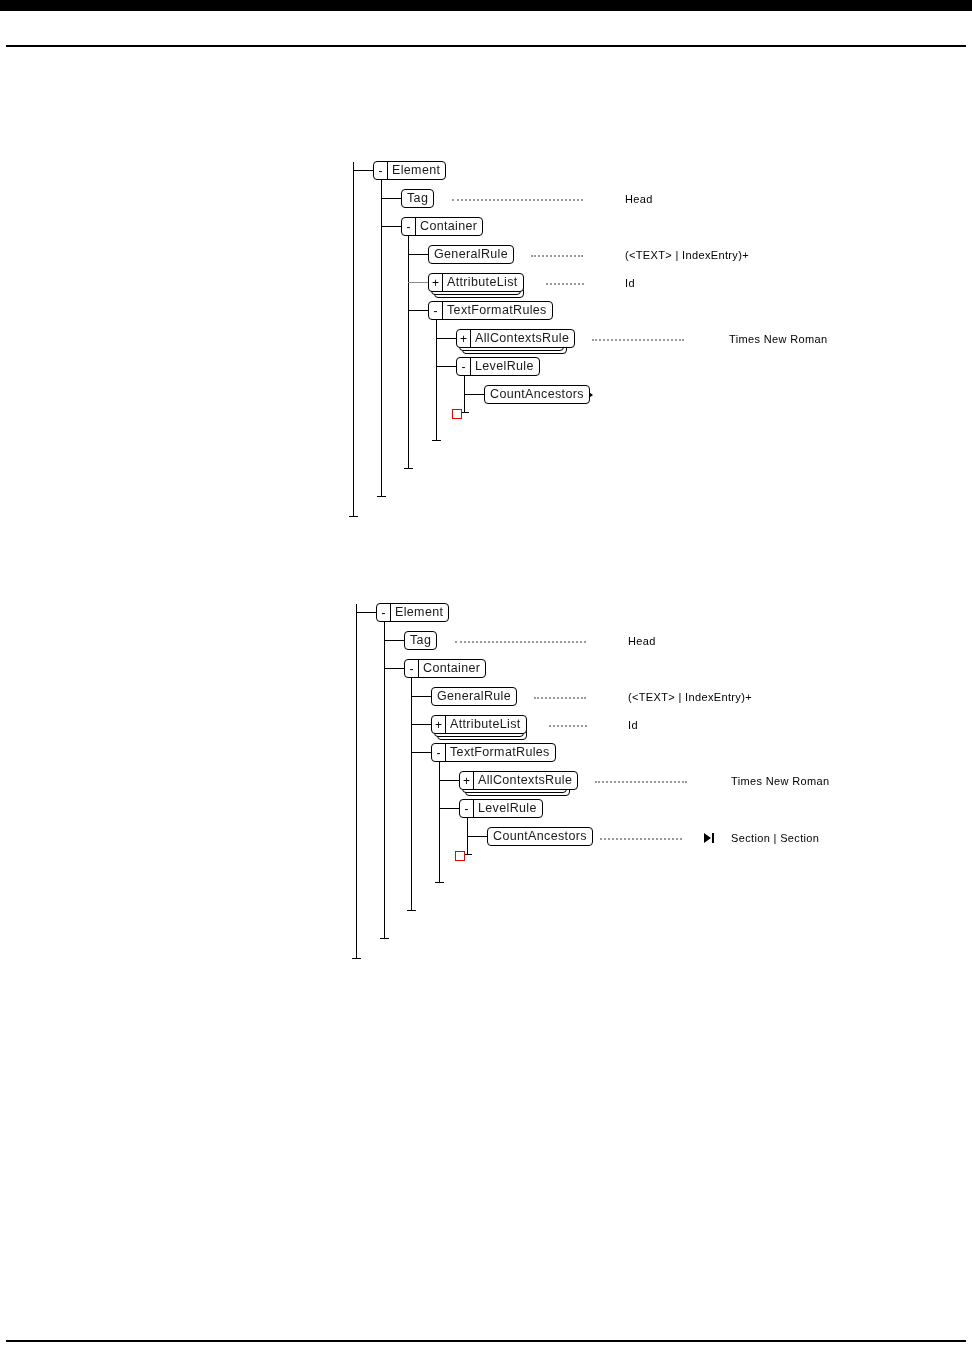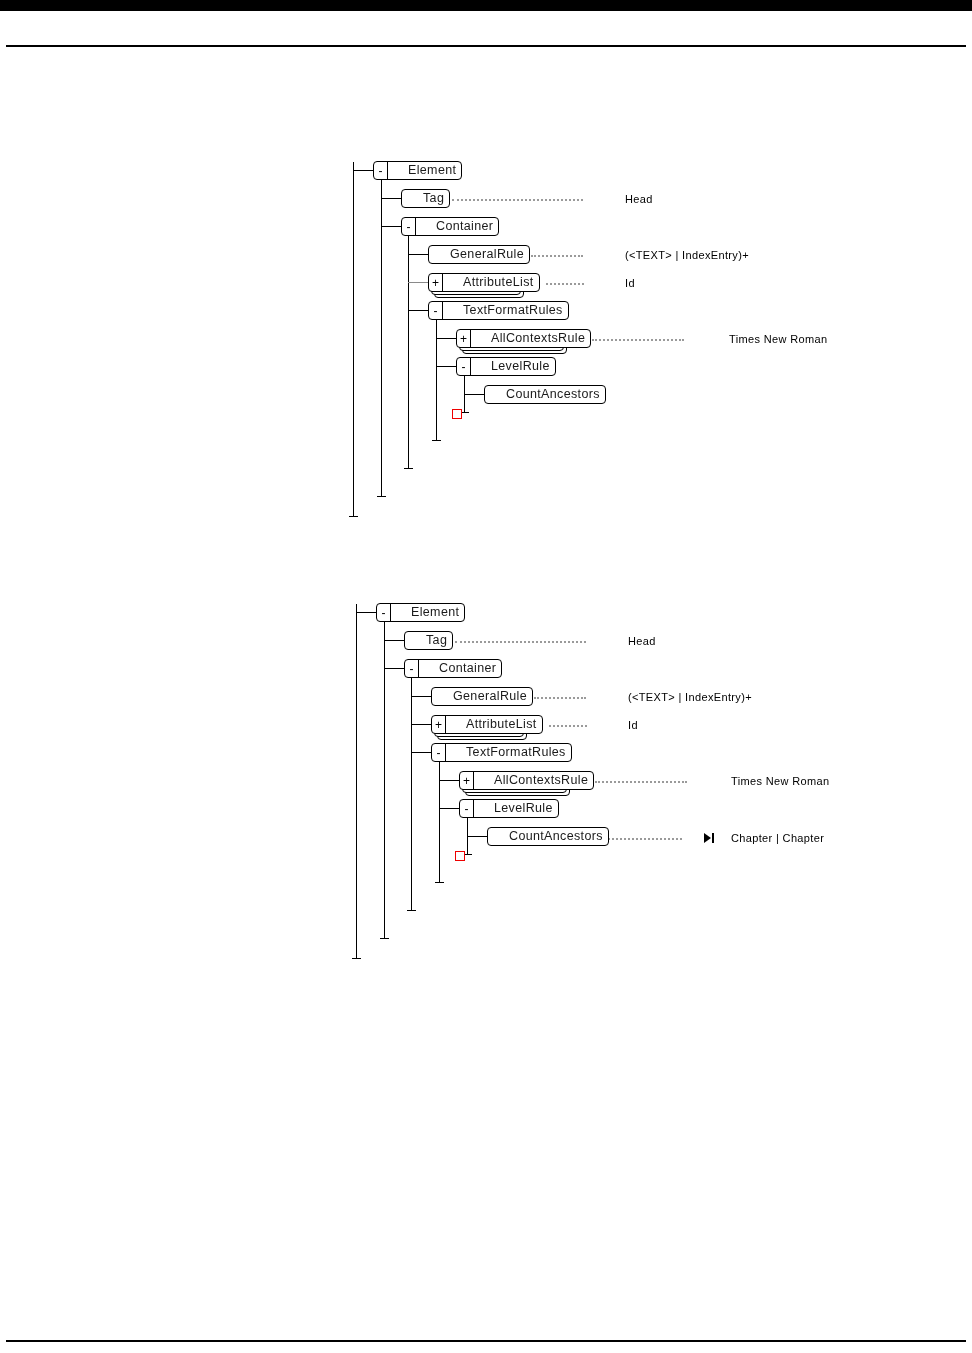--- a/index.html
+++ b/index.html
@@ -93,21 +93,20 @@
     color: #000000;
   }
   .node .label {
     padding: 0 5px 0 4px;
     display: flex;
     align-items: center;
     font-size: 12.5px;
     line-height: 1;
     letter-spacing: 0.35px;
     color: #1a1a1a;
-    margin-left: 16px;
   }
   .node.no-toggle .label { padding-left: 5px; }
 
   
   .stack-wrap {
     position: absolute;
     z-index: 5;
   }
   .stack-wrap .layer {
     position: absolute;
@@ -340,19 +339,19 @@
   <div class="leader" style="left:455px; top:49px;  width:131px;"></div>
   <div class="leader" style="left:534px; top:105px; width:52px;"></div>
   <div class="leader" style="left:549px; top:133px; width:38px;"></div>
   <div class="leader" style="left:595px; top:189px; width:92px;"></div>
   <div class="leader" style="left:600px; top:246px; width:82px;"></div>
 
   <div class="value" style="left:628px; top:44px;">Head</div>
   <div class="value" style="left:628px; top:100px;">(&lt;TEXT&gt; | IndexEntry)+</div>
   <div class="value" style="left:628px; top:128px;">Id</div>
   <div class="value" style="left:731px; top:184px;">Times New Roman</div>
-  <div class="value" style="left:731px; top:241px;">Chapter | Chapter</div>
+  <div class="value" style="left:731px; top:241px;">Section | Section</div>
 
   <div class="marker-skip" style="left:704px; top:241px; width:11px; height:10px;">
     <span class="tri"></span>
     <span class="bar"></span>
   </div>
 </div>
 
 </body></html>

